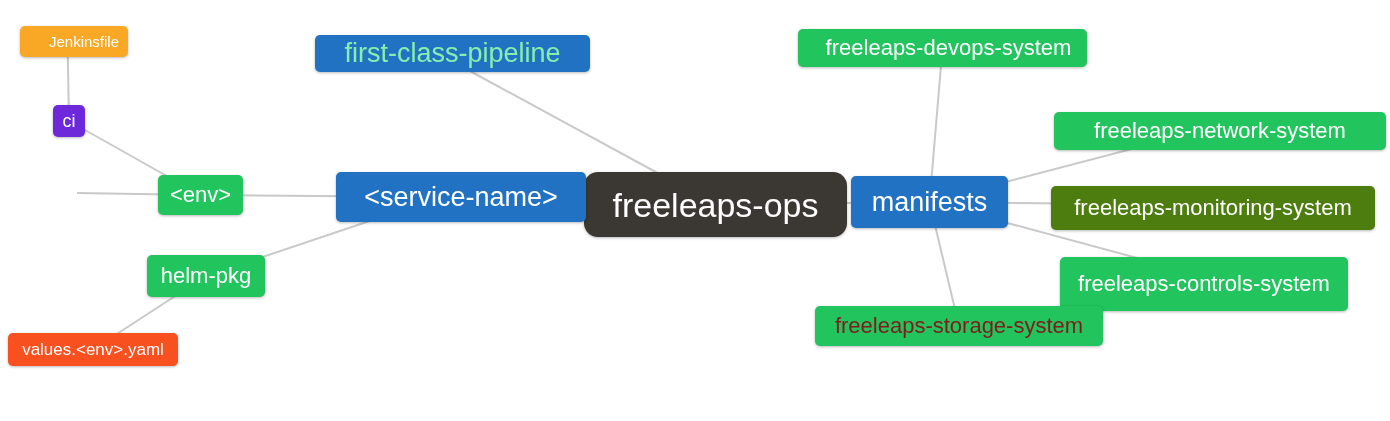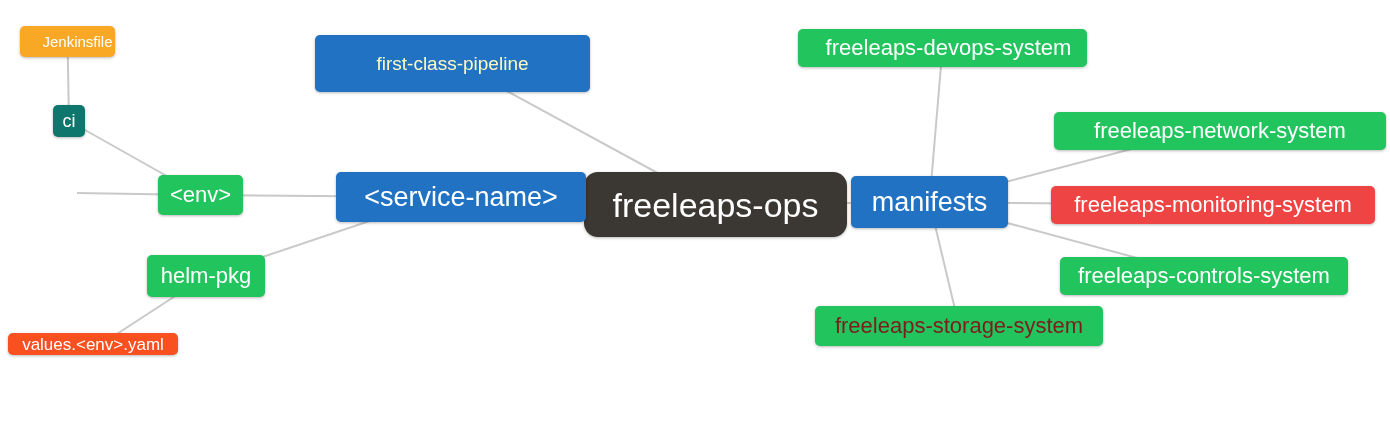--- a/index.html
+++ b/index.html
@@ -63,27 +63,27 @@
       <line x1="452.5" y1="61.5" x2="715.5" y2="204.5" stroke="#c9c9c9" stroke-width="2"></line>
       <line x1="715.5" y1="204.5" x2="929.5" y2="202" stroke="#c9c9c9" stroke-width="2"></line>
       <line x1="929.5" y1="202" x2="942.5" y2="48" stroke="#c9c9c9" stroke-width="2"></line>
       <line x1="929.5" y1="202" x2="1200.5" y2="131" stroke="#c9c9c9" stroke-width="2"></line>
       <line x1="929.5" y1="202" x2="1213" y2="205" stroke="#c9c9c9" stroke-width="2"></line>
       <line x1="929.5" y1="202" x2="1204" y2="276" stroke="#c9c9c9" stroke-width="2"></line>
       <line x1="929.5" y1="202" x2="959" y2="326" stroke="#c9c9c9" stroke-width="2"></line>
     </svg>
   <div class="node-layer">
       <div class="node root" style="left: 584px; top: 172px; width: 263px; height: 65px; font-size: 34px; background: rgb(59, 55, 51); color: rgb(255, 255, 255);">freeleaps-ops</div>
-      <div class="node" style="left: 315px; top: 35px; width: 275px; height: 57px; font-size: 19px; background: rgb(34, 114, 195); color: #fef9c3;">first-class-pipeline</div>
+      <div class="node" style="left: 315px; top: 35px; width: 275px; height: 37px; font-size: 27px; background: rgb(34, 114, 195); color: #86efac;">first-class-pipeline</div>
       <div class="node" style="left: 316px; top: 172px; width: 250px; height: 50px; font-size: 27px; background: rgb(34, 114, 195); color: rgb(255, 255, 255); margin-left: 20px;">&lt;service-name&gt;</div>
       <div class="node" style="left: 851px; top: 176px; width: 157px; height: 52px; font-size: 27px; background: rgb(34, 114, 195); color: rgb(255, 255, 255);">manifests</div>
       <div class="node" style="left: 147px; top: 255px; width: 118px; height: 42px; font-size: 22px; background: rgb(33, 196, 93); color: rgb(255, 255, 255);">helm-pkg</div>
       <div class="node" style="left: 158px; top: 175px; width: 85px; height: 40px; font-size: 22px; background: rgb(33, 196, 93); color: rgb(255, 255, 255);">&lt;env&gt;</div>
-      <div class="node" style="left: 53px; top: 105px; width: 32px; height: 32px; font-size: 18px; background: #0f766e; color: rgb(255, 255, 255);">ci</div>
-      <div class="node" style="left: 8px; top: 333px; width: 170px; height: 22px; font-size: 17px; background: rgb(248, 80, 31); color: rgb(255, 255, 255);">values.&lt;env&gt;.yaml</div>
-      <div class="node" style="left: 20px; top: 26px; width: 95px; height: 31px; font-size: 15px; background: rgb(249, 168, 37); color: rgb(255, 255, 255); padding-left: 20px;">Jenkinsfile</div>
+      <div class="node" style="left: 53px; top: 105px; width: 32px; height: 32px; font-size: 18px; background: #6d28d9; color: rgb(255, 255, 255);">ci</div>
+      <div class="node" style="left: 8px; top: 333px; width: 170px; height: 33px; font-size: 17px; background: rgb(248, 80, 31); color: rgb(255, 255, 255);">values.&lt;env&gt;.yaml</div>
+      <div class="node" style="left: 20px; top: 26px; width: 108px; height: 31px; font-size: 15px; background: rgb(249, 168, 37); color: rgb(255, 255, 255); padding-left: 20px;">Jenkinsfile</div>
       <div class="node" style="left: 798px; top: 29px; width: 289px; height: 38px; font-size: 22px; background: rgb(33, 196, 93); color: rgb(255, 255, 255); padding-left: 12px;">freeleaps-devops-system</div>
       <div class="node" style="left: 1054px; top: 112px; width: 332px; height: 38px; font-size: 22px; background: rgb(33, 196, 93); color: rgb(255, 255, 255);">freeleaps-network-system</div>
-      <div class="node" style="left: 1051px; top: 186px; width: 324px; height: 38px; font-size: 22px; background: #ef4444; color: rgb(255, 255, 255);">freeleaps-monitoring-system</div>
-      <div class="node" style="left: 1060px; top: 257px; width: 288px; height: 38px; font-size: 22px; background: rgb(33, 196, 93); color: rgb(255, 255, 255);">freeleaps-controls-system</div>
+      <div class="node" style="left: 1051px; top: 186px; width: 324px; height: 44px; font-size: 22px; background: #4d7c0f; color: rgb(255, 255, 255);">freeleaps-monitoring-system</div>
+      <div class="node" style="left: 1060px; top: 257px; width: 288px; height: 54px; font-size: 22px; background: rgb(33, 196, 93); color: rgb(255, 255, 255);">freeleaps-controls-system</div>
       <div class="node" style="left: 815px; top: 306px; width: 288px; height: 40px; font-size: 22px; background: rgb(33, 196, 93); color: #7f1d1d;">freeleaps-storage-system</div>
     </div>
 </div>
 
 </body></html>

